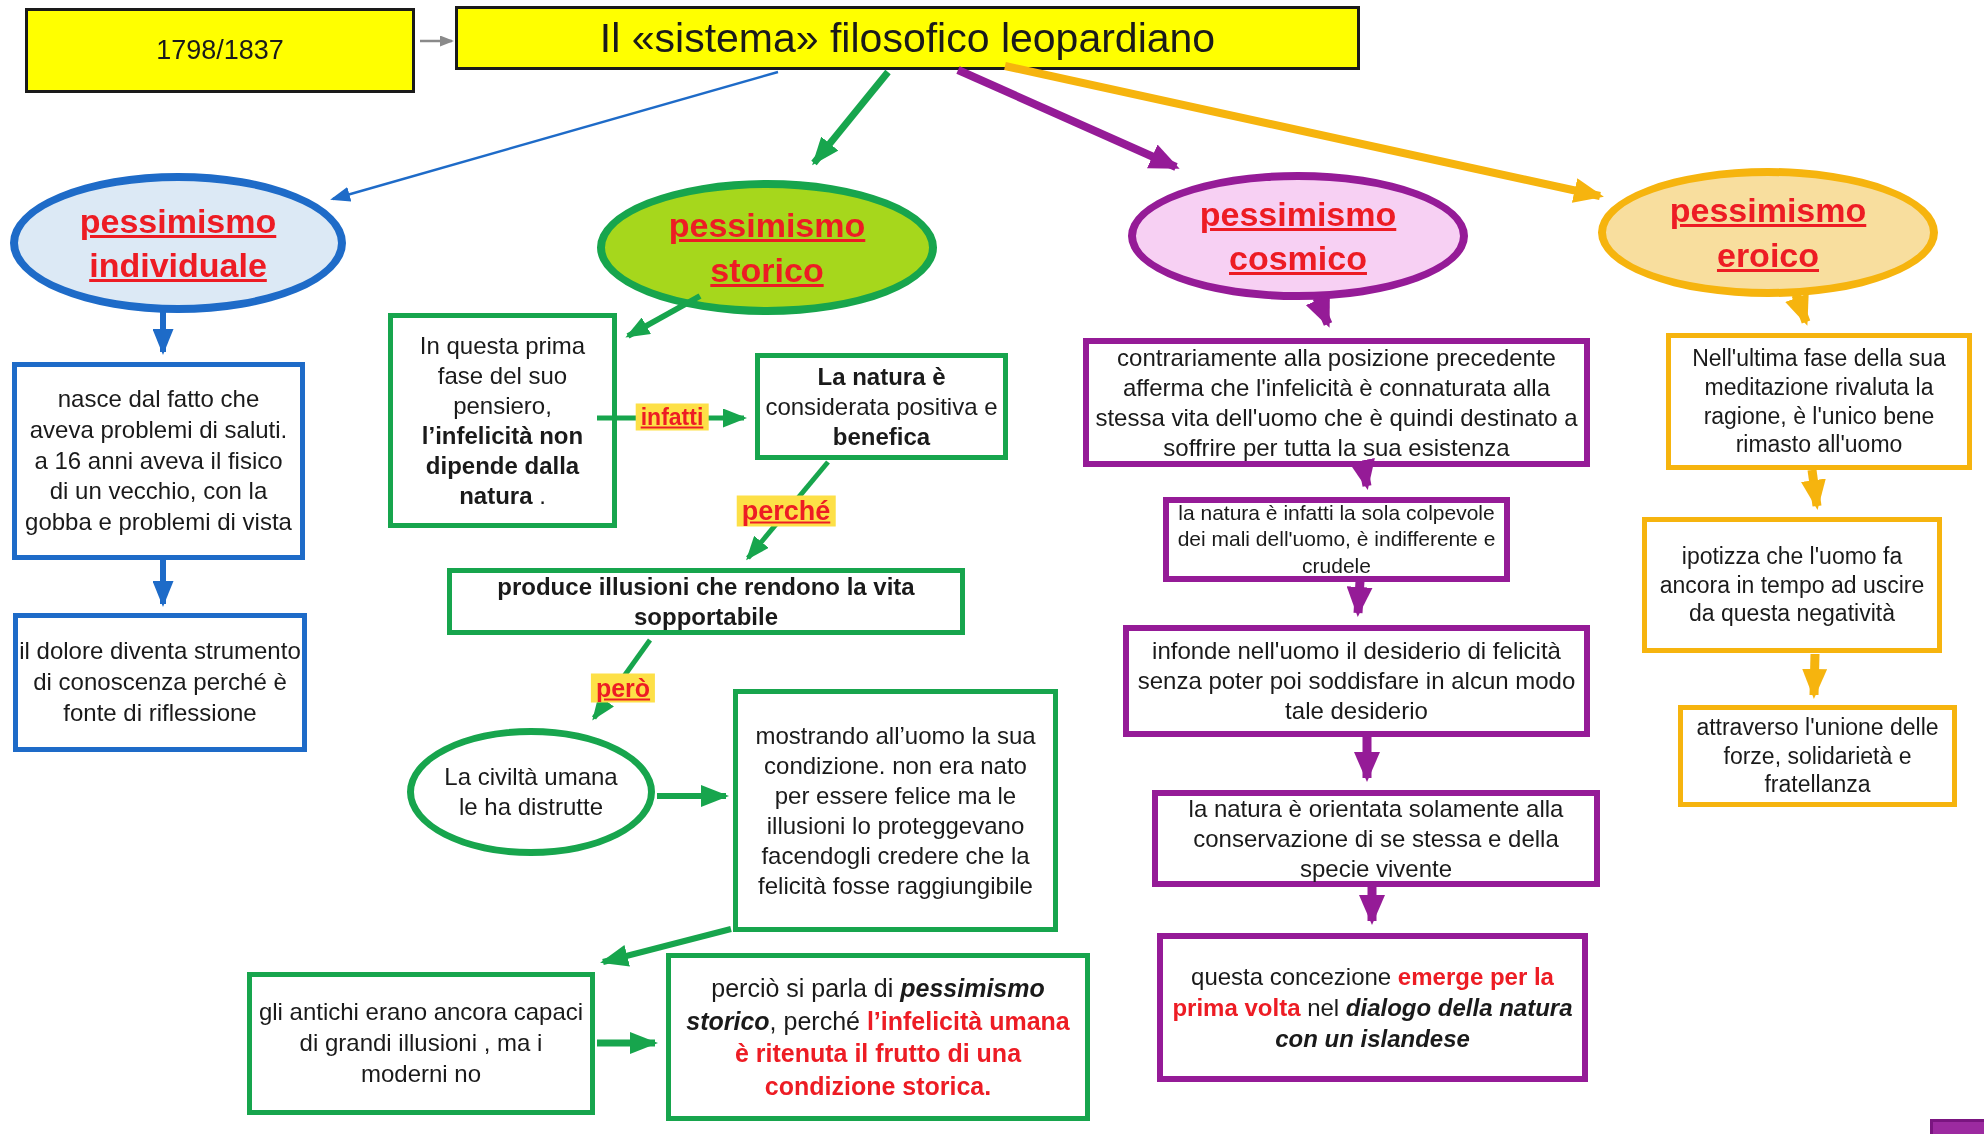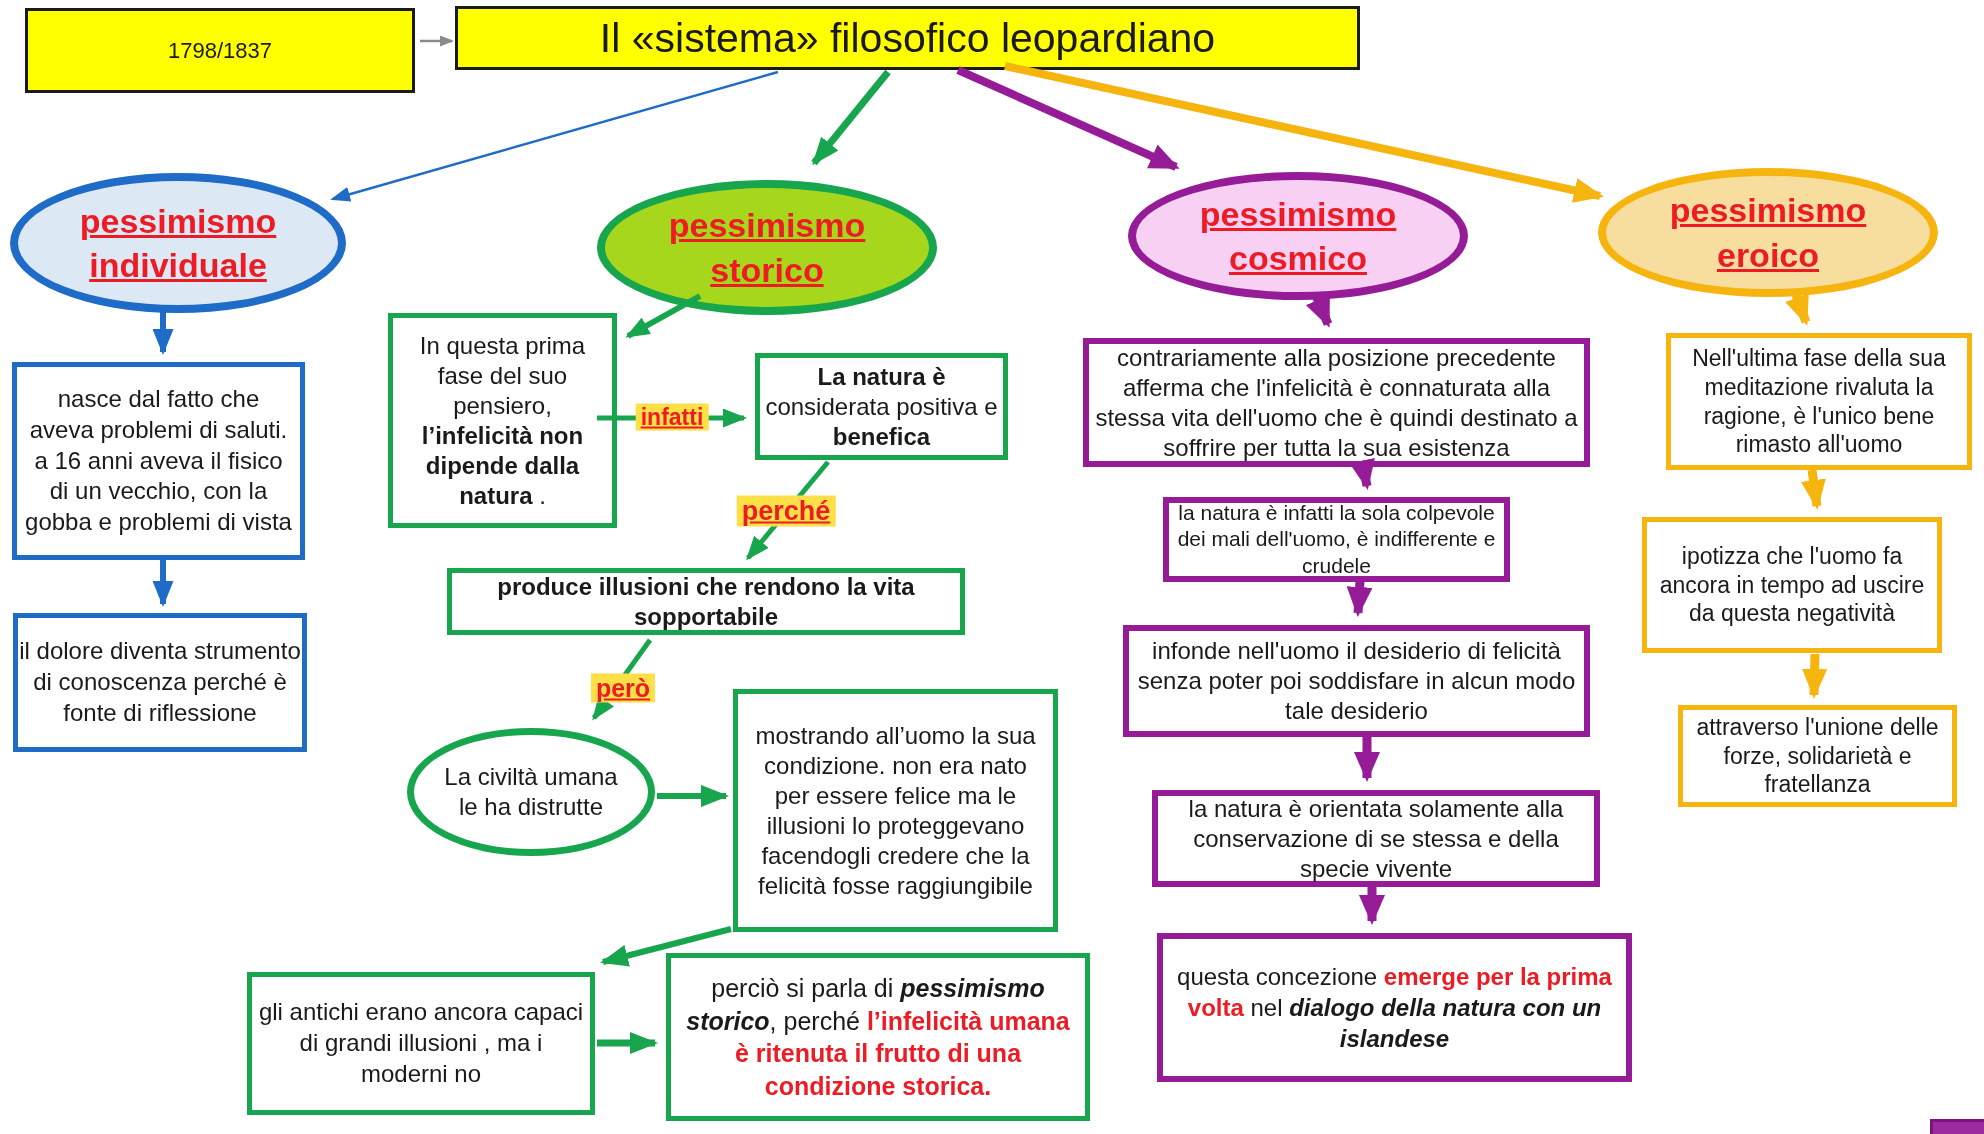--- a/index.html
+++ b/index.html
@@ -73,21 +73,21 @@
   <line x1="1360" y1="581" x2="1358" y2="613" stroke="#951B97" stroke-width="9" marker-end="url(#h-purple-l)"></line>
   <line x1="1367" y1="736" x2="1367" y2="778" stroke="#951B97" stroke-width="9" marker-end="url(#h-purple-l)"></line>
   <line x1="1372" y1="886" x2="1372" y2="921" stroke="#951B97" stroke-width="9" marker-end="url(#h-purple-l)"></line>
 
   <line x1="1796" y1="295" x2="1806" y2="322" stroke="#F6B40E" stroke-width="9" marker-end="url(#h-orange-l)"></line>
   <line x1="1812" y1="470" x2="1817" y2="506" stroke="#F6B40E" stroke-width="9" marker-end="url(#h-orange-l)"></line>
   <line x1="1815" y1="654" x2="1814" y2="695" stroke="#F6B40E" stroke-width="9" marker-end="url(#h-orange-l)"></line>
 </svg>
 
 <div class="node yellow" style="left:25px;top:8px;width:390px;height:85px;flex-direction:column;">
-  <div style="font-size:22px;">1798/1837</div>
+  <div style="font-size:27px;">1798/1837</div>
 </div>
 <div class="node yellow" style="left:455px;top:6px;width:905px;height:64px;">
   <div style="font-size:41px;">Il «sistema» filosofico leopardiano</div>
 </div>
 
 <div class="node ellipse eb-blue" style="left:10px;top:173px;width:336px;height:140px;">
   <div class="etitle"><span>pessimismo</span><br><span>individuale</span></div>
 </div>
 <div class="node ellipse eb-green" style="left:597px;top:180px;width:340px;height:135px;">
   <div class="etitle"><span>pessimismo</span><br><span>storico</span></div>
@@ -145,21 +145,21 @@
 </div>
 <div class="node b-purple" style="left:1163px;top:497px;width:347px;height:85px;font-size:21px;line-height:1.25;padding:4px;">
   <span>la natura è infatti la sola colpevole dei mali dell'uomo, è indifferente e crudele</span>
 </div>
 <div class="node b-purple" style="left:1123px;top:625px;width:467px;height:112px;font-size:24px;line-height:1.25;padding:4px;">
   <span>infonde nell'uomo il desiderio di felicità senza poter poi soddisfare in alcun modo tale desiderio</span>
 </div>
 <div class="node b-purple" style="left:1152px;top:790px;width:448px;height:97px;font-size:24px;line-height:1.25;padding:4px;">
   <span>la natura è orientata solamente alla conservazione di se stessa e della specie vivente</span>
 </div>
-<div class="node b-purple" style="left:1157px;top:933px;width:475px;height:149px;font-size:24px;line-height:1.3;padding:8px;">
+<div class="node b-purple" style="left:1157px;top:933px;width:431px;height:149px;font-size:24px;line-height:1.3;padding:8px;">
   <div><span>questa concezione </span><span class="red-b">emerge per la prima volta</span><span> nel </span><span class="bi">dialogo della natura con un islandese</span></div>
 </div>
 
 <div class="node b-orange" style="left:1666px;top:333px;width:306px;height:137px;font-size:23px;line-height:1.25;padding:4px;">
   <span>Nell'ultima fase della sua meditazione rivaluta la ragione, è l'unico bene rimasto all'uomo</span>
 </div>
 <div class="node b-orange" style="left:1642px;top:517px;width:300px;height:136px;font-size:23px;line-height:1.25;padding:12px;">
   <span>ipotizza che l'uomo fa ancora in tempo ad uscire da questa negatività</span>
 </div>
 <div class="node b-orange" style="left:1678px;top:705px;width:279px;height:102px;font-size:23px;line-height:1.25;padding:4px;">

